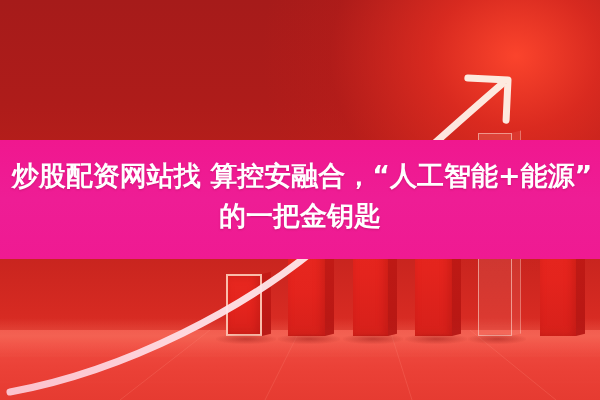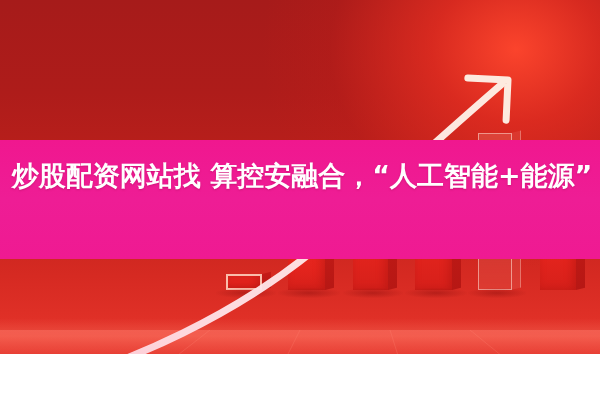--- a/index.html
+++ b/index.html
@@ -8,21 +8,21 @@
     padding: 0;
     background: #ffffff;
   }
   body {
     font-family: "DejaVu Sans", "Liberation Sans", sans-serif;
   }
 
   .banner {
     position: relative;
     width: 600px;
-    height: 354px;
+    height: 400px;
     overflow: hidden;
     background: #737373;
   }
 
   
   .bg-wall {
     position: absolute;
     inset: 0;
     background:
       radial-gradient(ellipse 300px 260px at 86% 14%,
@@ -237,15 +237,16 @@
       </defs>
       <path d="M 10 392 C 120 372, 250 310, 340 228 C 400 174, 460 120, 502 84" fill="none" stroke="url(#arrowGrad)" stroke-width="7" stroke-linecap="round"></path>
       <path d="M 468 76 L 508 80 L 504 120" fill="none" stroke="#fdeadf" stroke-width="7" stroke-linecap="round" stroke-linejoin="round" transform="rotate(-3 508 80)"></path>
     </svg>
   </div>
 
   <div class="magenta-band"></div>
 
   <div class="headline">
     <span class="line1">炒股配资网站找 算控安融合，“人工智能+能源”</span>
+    <span class="line2">的一把金钥匙</span>
   </div>
 
 </div>
 
 </body></html>

